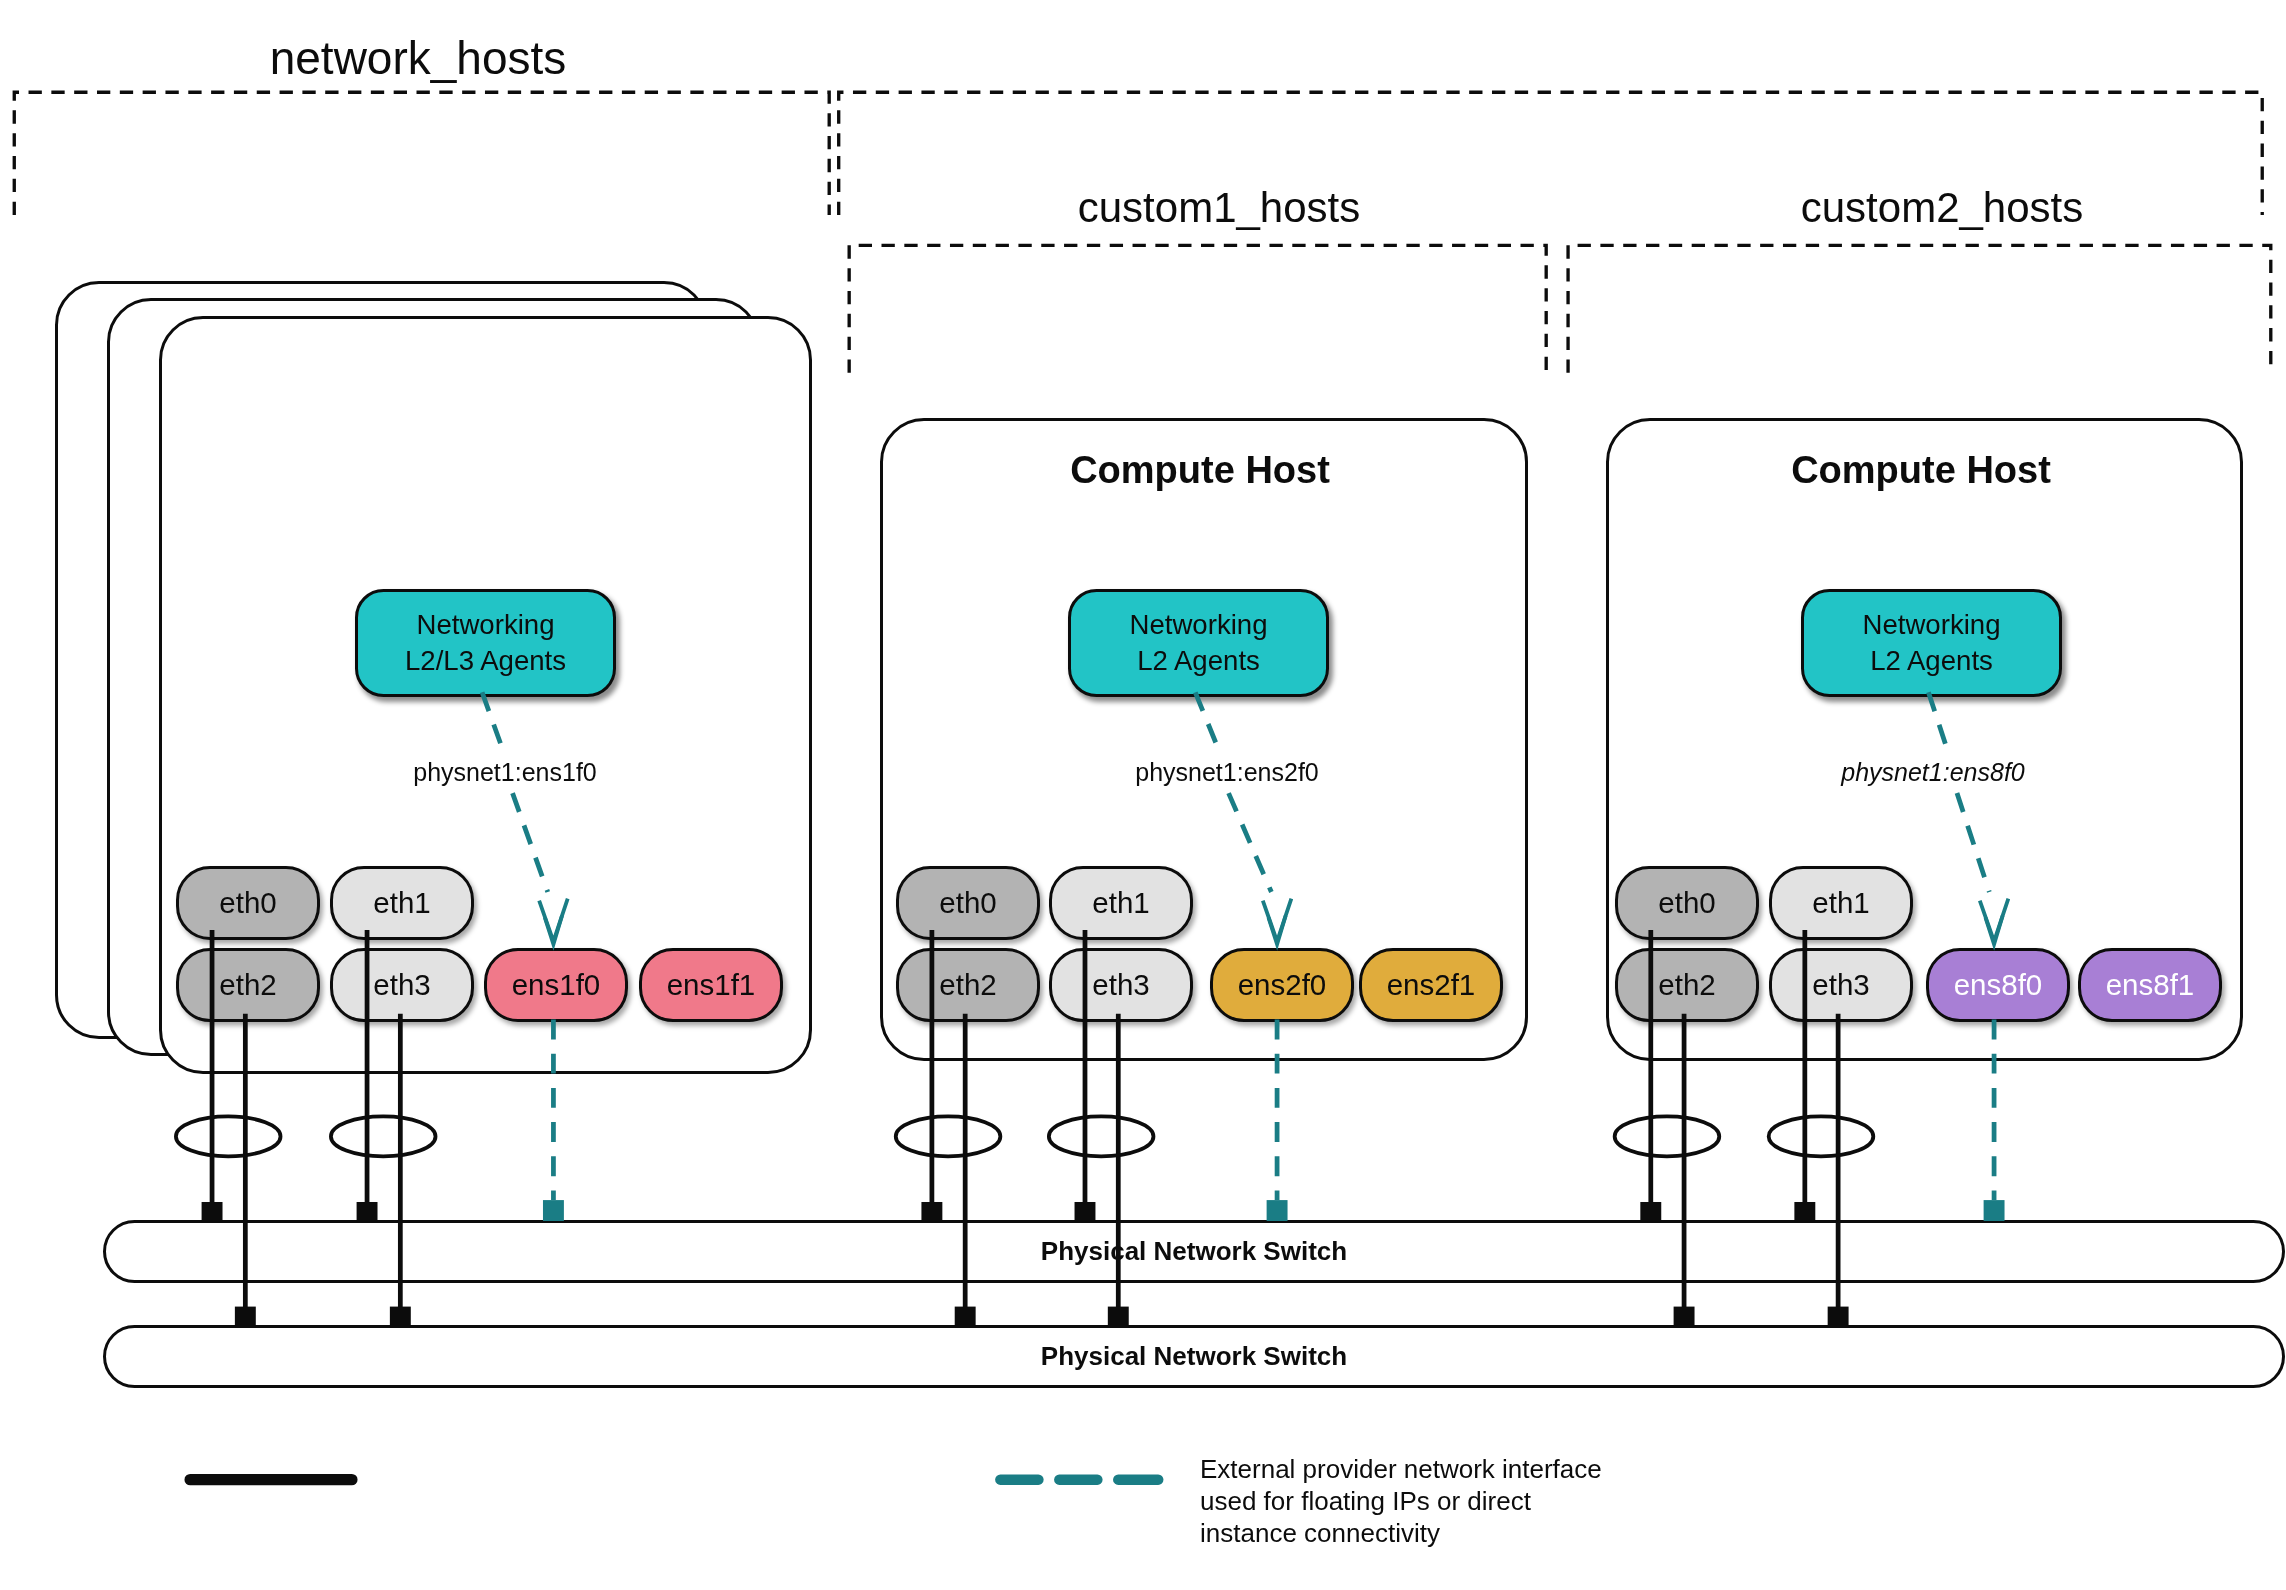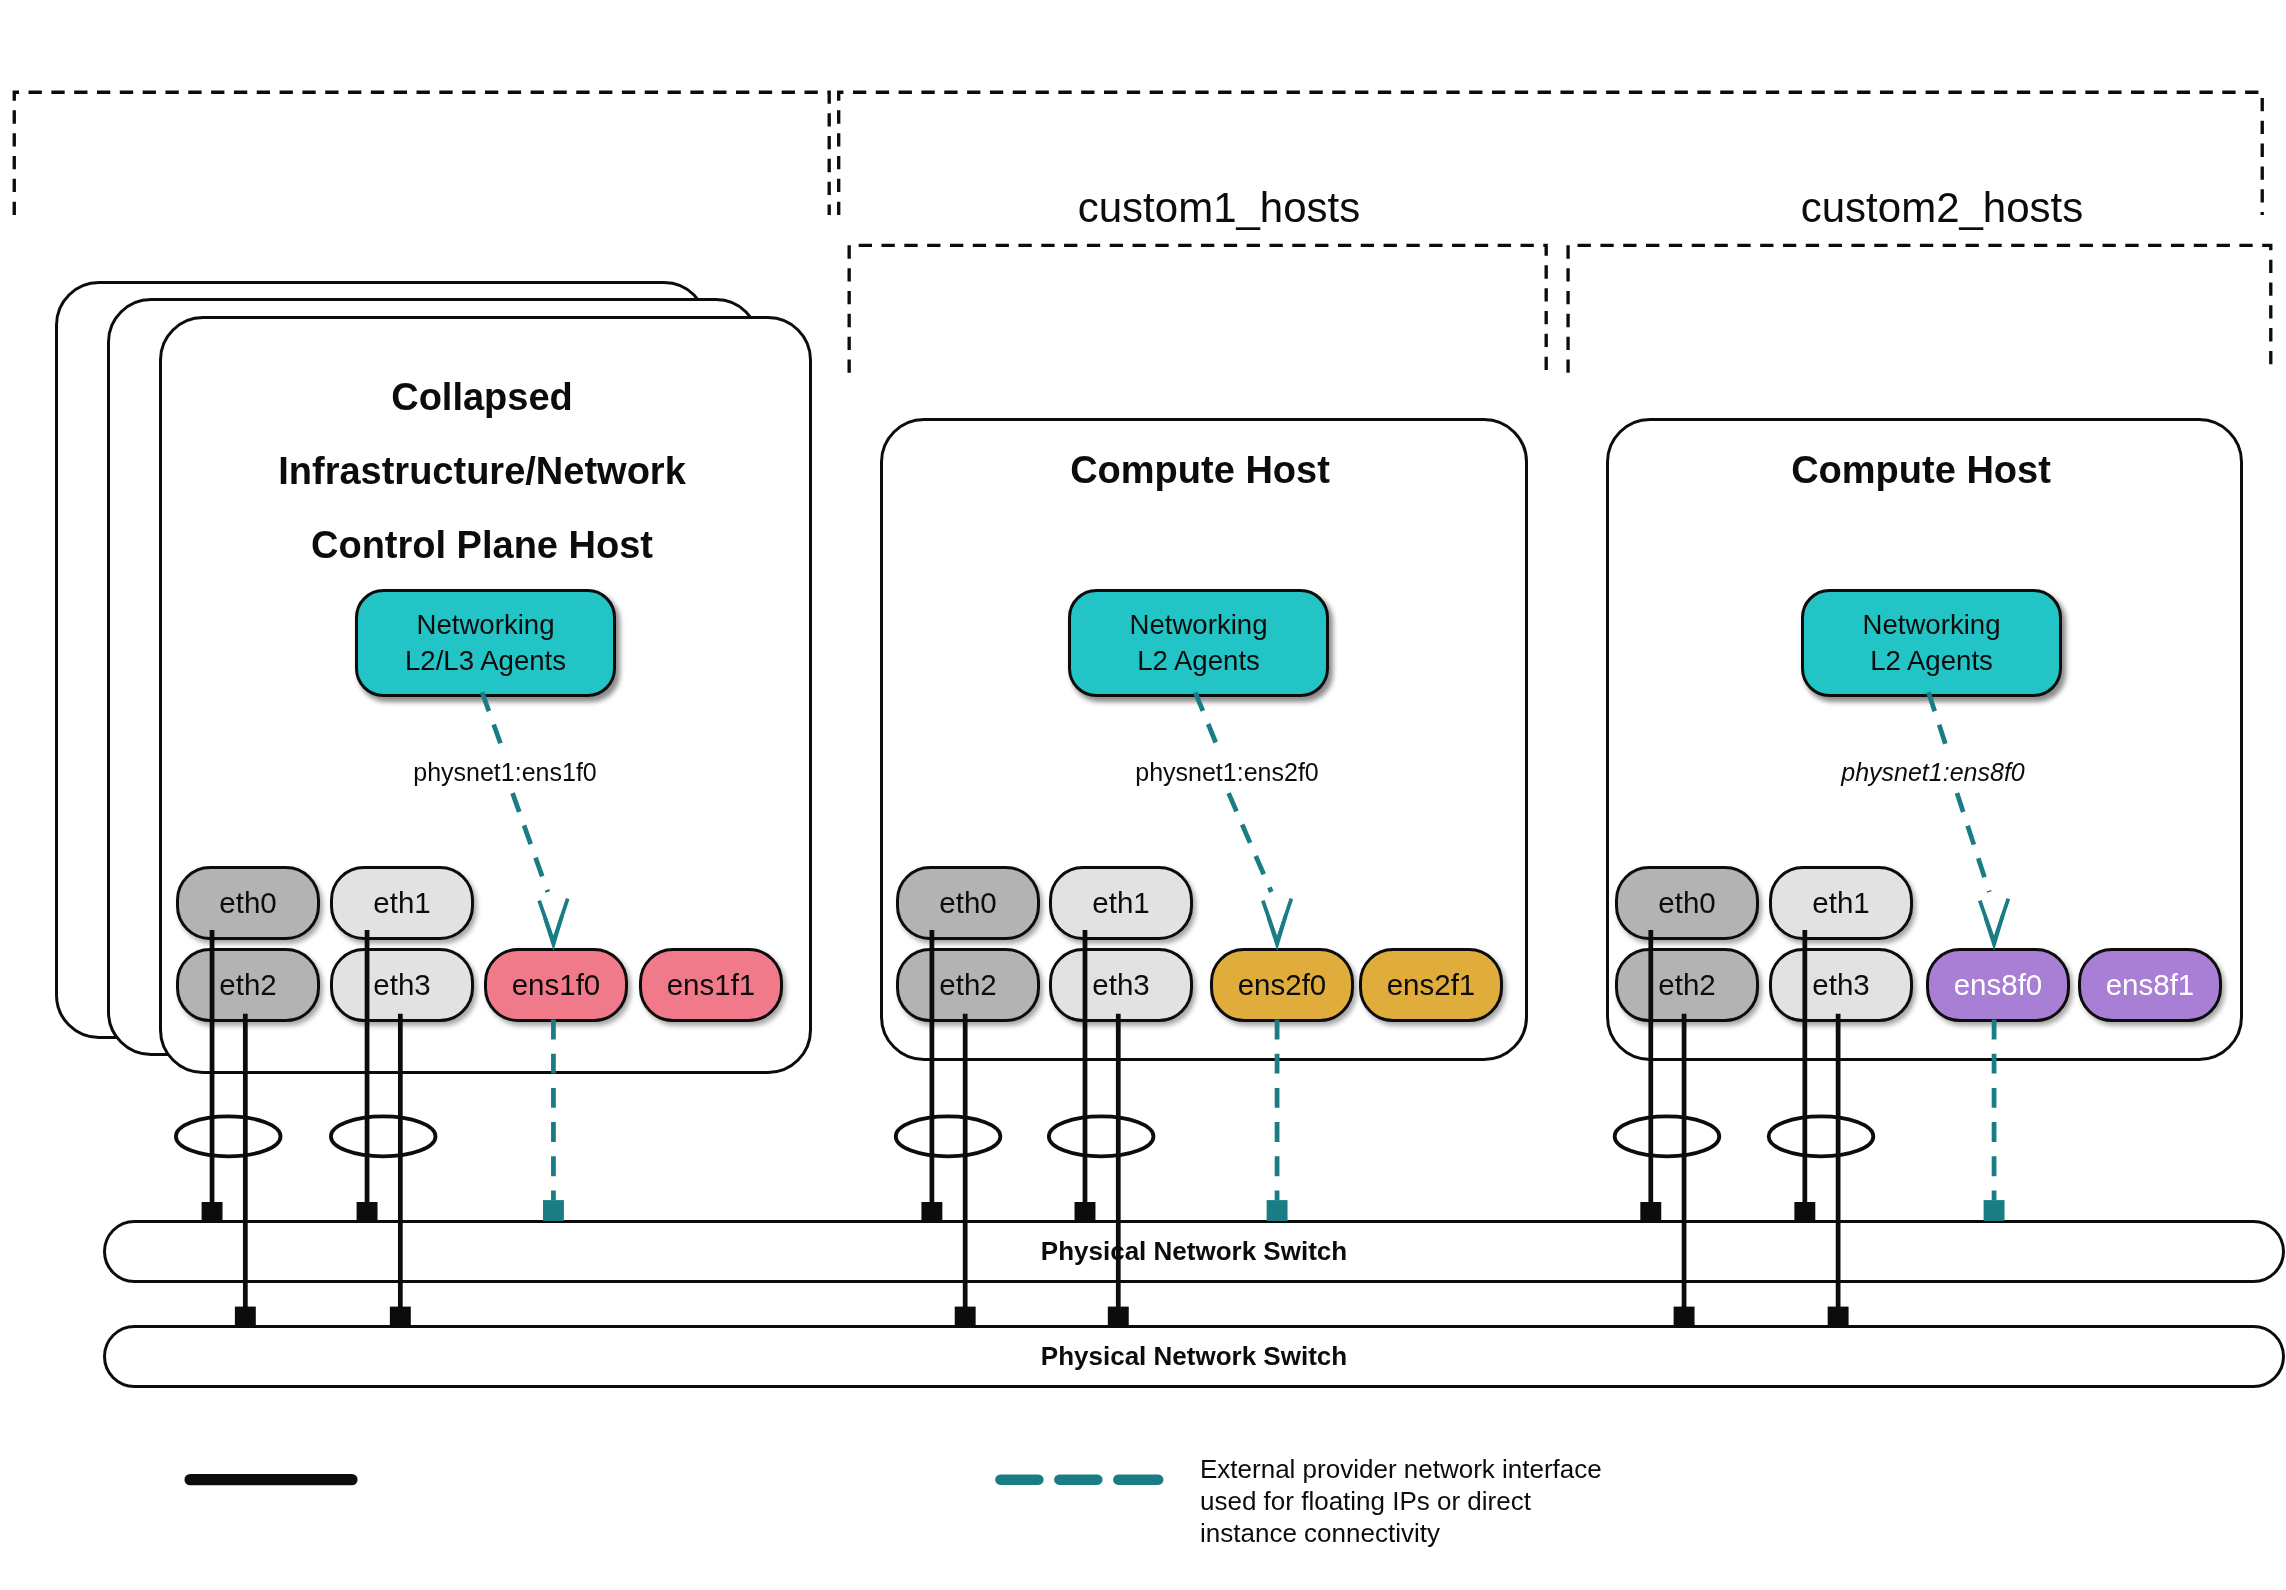--- a/index.html
+++ b/index.html
@@ -44,31 +44,27 @@
   .sq-black{fill:#0c0c0c;}
   .sq-teal{fill:var(--provider-teal);}
   .legend-solid{stroke:#0c0c0c;stroke-width:12;stroke-linecap:round;}
   .legend-dash{stroke:var(--provider-teal);stroke-width:11;stroke-linecap:round;}
 </style>
 </head>
 <body>
 
 <div class="canvas">
 
+  <div class="group-title" style="left:418px;top:31px;">network_hosts</div>
   <div class="group-title sub" style="left:1204px;top:184px;">custom1_hosts</div>
   <div class="group-title sub" style="left:1927px;top:184px;">custom2_hosts</div>
 
   <div class="host-box" style="left:55px;top:281px;width:647px;height:752px;"></div>
   <div class="host-box" style="left:107px;top:298px;width:647px;height:752px;"></div>
   <div class="host-box" style="left:159px;top:316px;width:647px;height:752px;"></div>
-  <div class="host-title" style="left:482px;top:360px;">
-    <div>Collapsed</div>
-    <div>Infrastructure/Network</div>
-    <div>Control Plane Host</div>
-  </div>
 
   <div class="host-box" style="left:880px;top:418px;width:642px;height:637px;"></div>
   <div class="host-title" style="left:1200px;top:433px;">Compute Host</div>
 
   <div class="host-box" style="left:1606px;top:418px;width:631px;height:637px;"></div>
   <div class="host-title" style="left:1921px;top:433px;">Compute Host</div>
 
   <div class="agent-box" style="left:355px;top:589px;">
     <div>Networking</div>
     <div>L2/L3 Agents</div>

